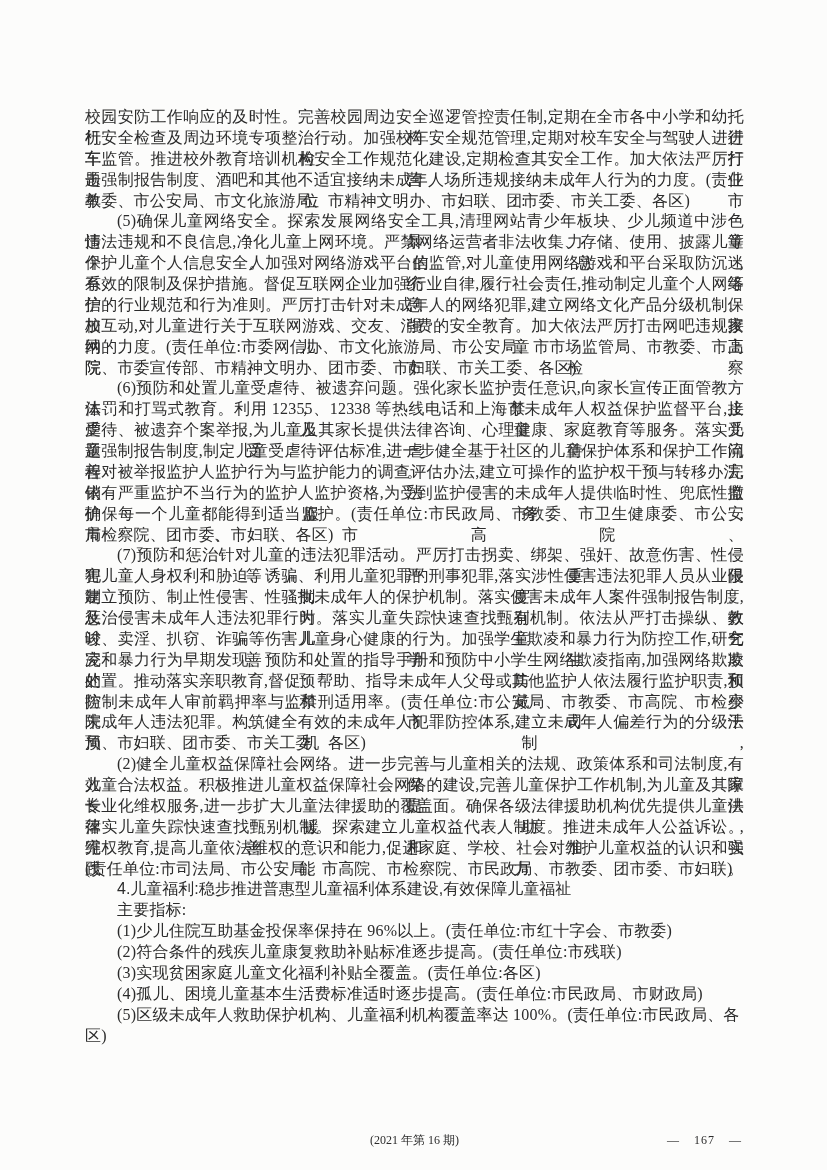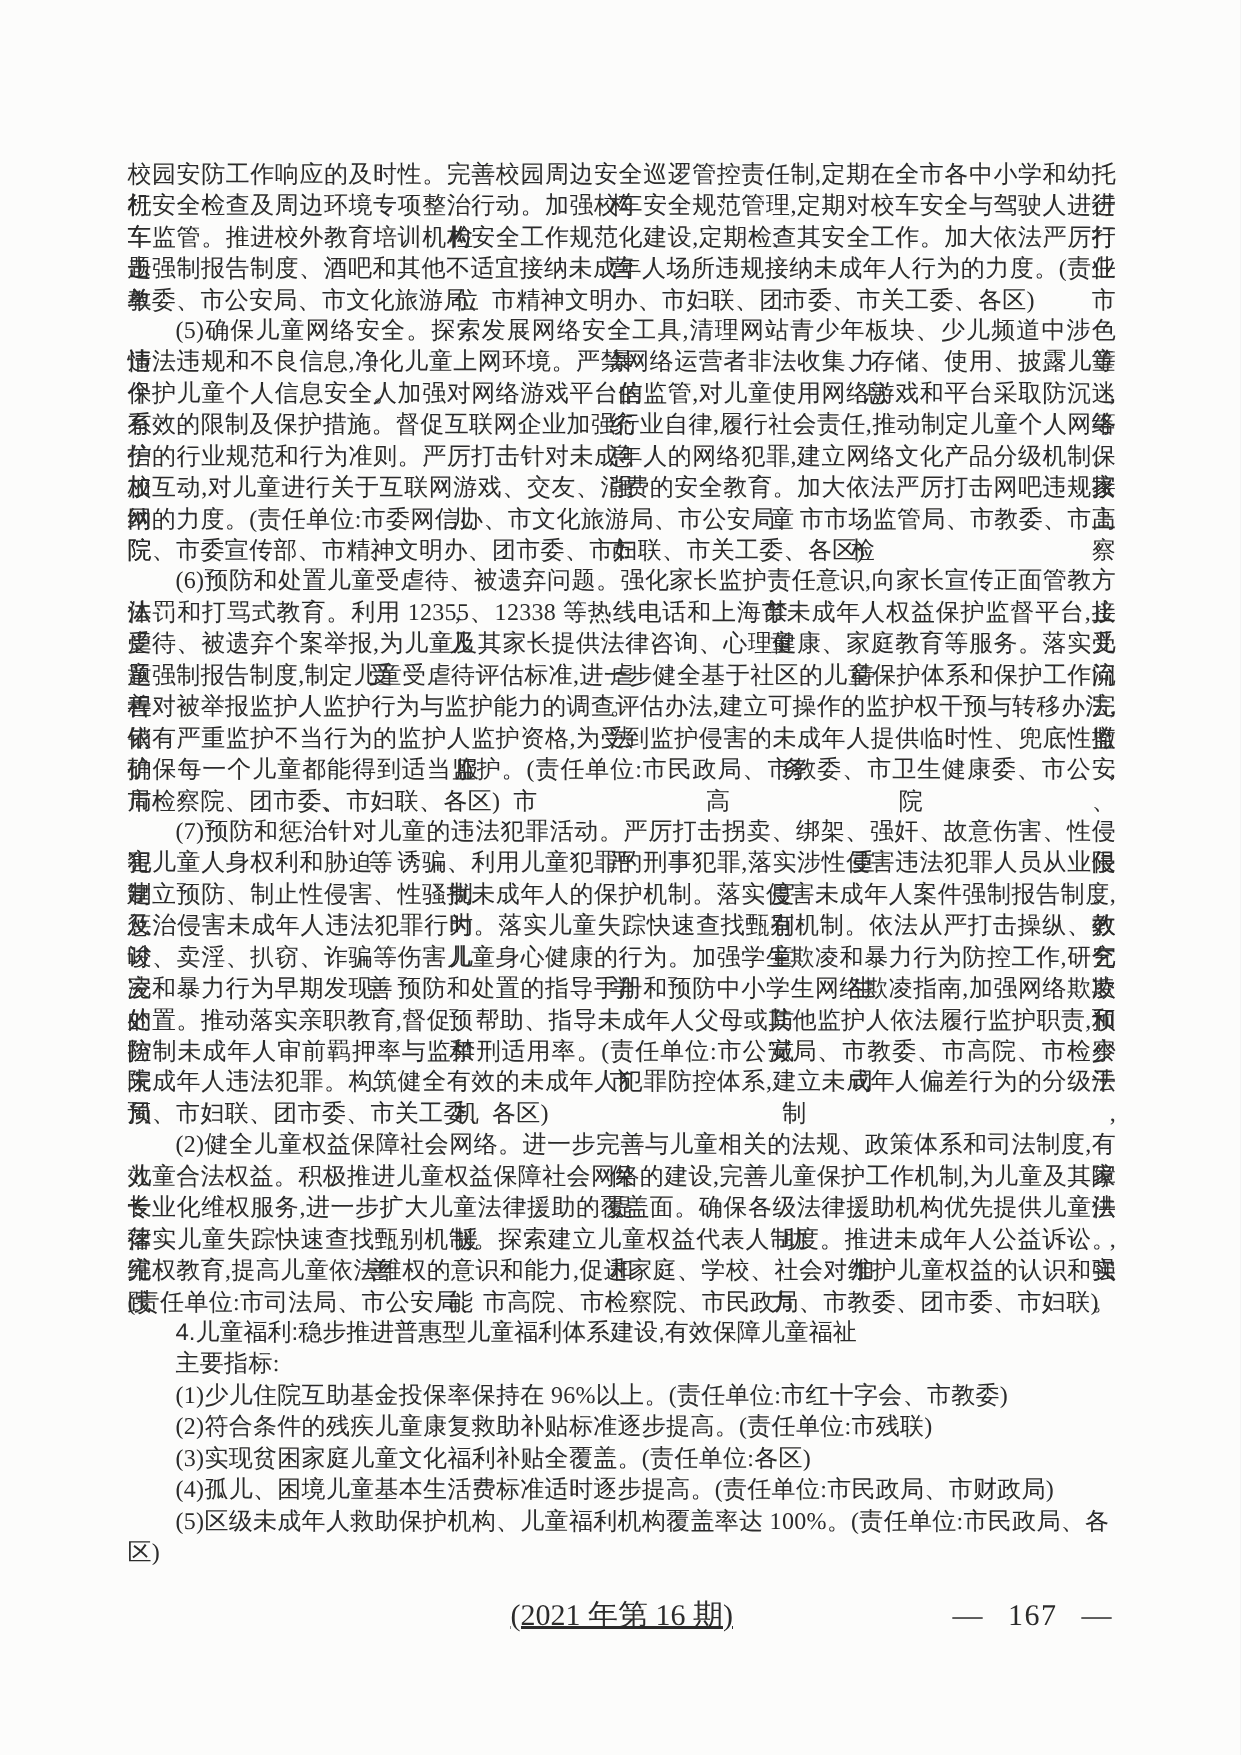--- a/index.html
+++ b/index.html
@@ -29,24 +29,23 @@
     text-justify:inter-character;
   }
   .ind{text-indent:32px;}
   .bold{
     font-weight:normal;
     font-family:"Liberation Sans","DejaVu Sans",sans-serif;
     letter-spacing:0;
   }
   .footer{
     position:absolute;
-    left:85px;top:1067px;width:659px;
-    font-size:20px;line-height:21px;
+    left:85px;top:1130px;width:659px;
+    font-size:12px;line-height:21px;
     text-align:center;
-    text-decoration:underline;
   }
   .footer .pagenum{
     position:absolute;
     right:2px;top:0;
     word-spacing:10px;
     letter-spacing:1px;
   }
 </style>
 </head>
 <body>

